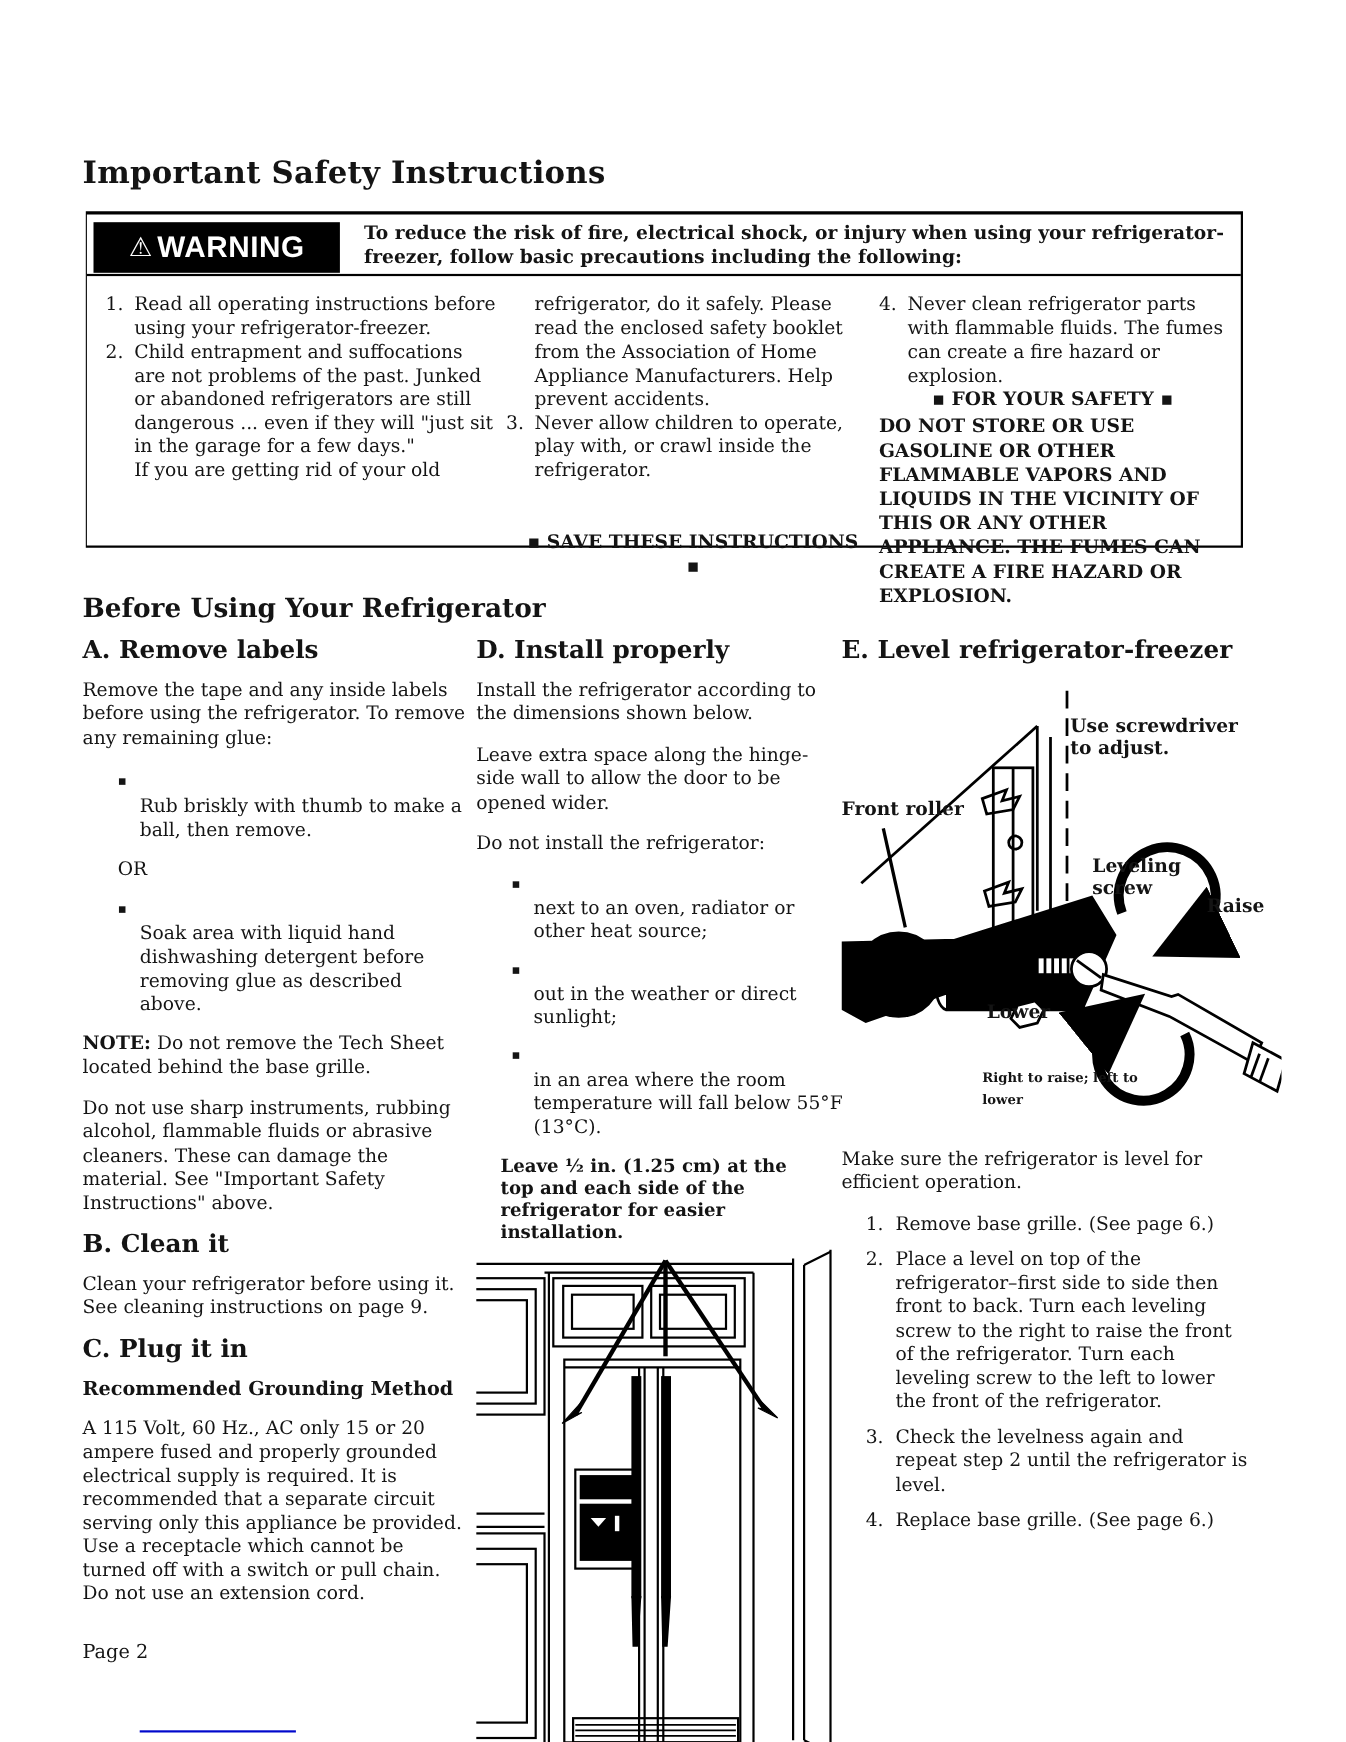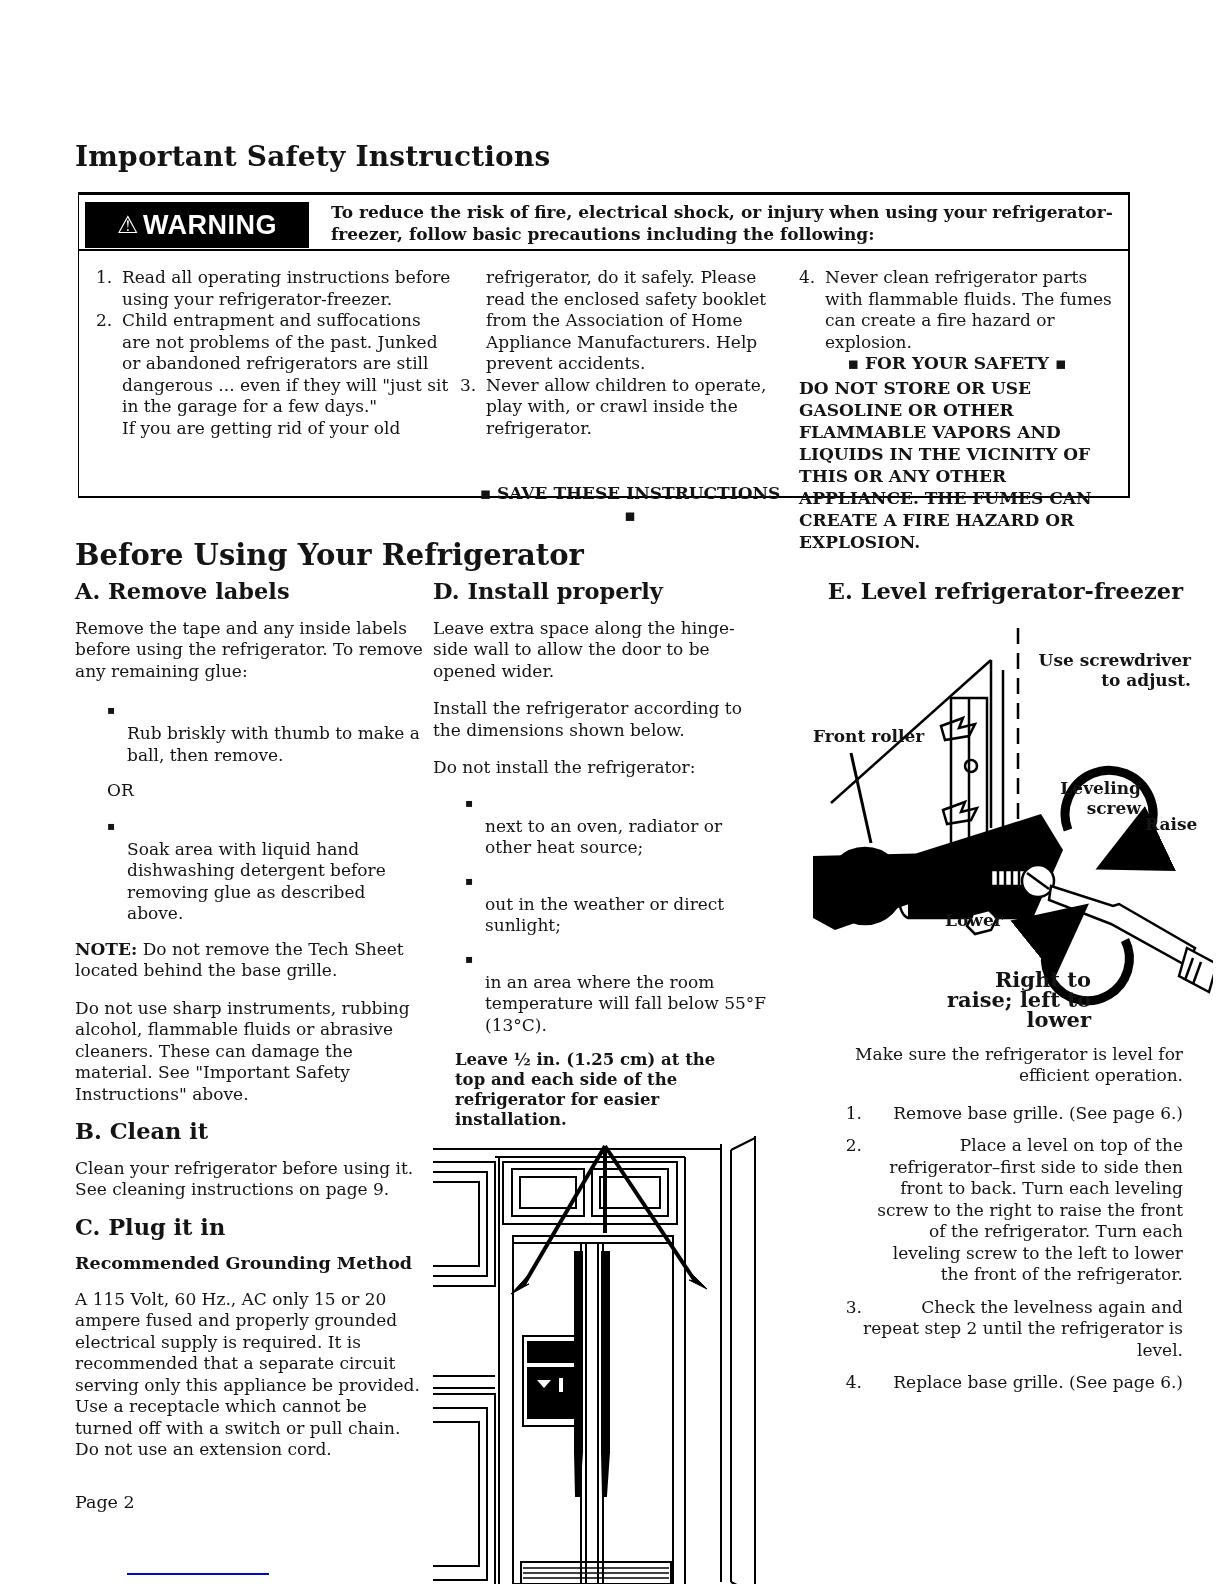--- a/index.html
+++ b/index.html
@@ -44,27 +44,27 @@
   .wcol2 { width:335px; padding-left:6px; }
   .wcol3 { width:326px; padding-left:10px; }
   .witem { display:flex; }
   .wnum { width:26px; flex:none; }
   .wtext { flex:1; }
   .wcont { margin-left:26px; }
   .center-line { text-align:center; font-weight:bold; }
   .caps-block { font-weight:bold; line-height:22px; margin-top:2px; }
 
   
-  #before-title { left:75px; top:538px; font-size:29px; font-weight:bold; }
+  #before-title { left:75px; top:538px; font-size:24px; font-weight:bold; }
 
   
   .col { font-size:17px; line-height:21.5px; }
   #col-a { left:75px;  top:581px; width:350px; }
   #col-d { left:433px; top:581px; width:334px; }
-  #col-e { left:813px; top:581px; width:370px;text-align:right; }
+  #col-e { left:765px; top:581px; width:370px; }
   .h2 { font-size:22.5px; font-weight:bold; margin-bottom:15px; }
   .h3 { font-size:17.5px; font-weight:bold; margin:4px 0 14px 0; }
   .col p { margin-bottom:16px; }
   .bullet { display:flex; margin:0 0 14px 32px; }
   .bmark { width:20px; flex:none; font-size:12px; padding-top:2px; }
   .btext { flex:1;margin-top:25px; }
   .orline { margin:0 0 12px 32px; }
   .cap { font-weight:bold; font-size:16.5px; line-height:20px; margin:4px 0 6px 22px; width:280px; }
   .step { display:flex; margin:0 0 11px 22px; }
   .snum { width:27px; flex:none; }
@@ -143,22 +143,22 @@
   <p>Do not use sharp instruments, rubbing alcohol, flammable fluids or abrasive cleaners. These can damage the material. See "Important Safety Instructions" above.</p>
   <div class="h2">B. Clean it</div>
   <p>Clean your refrigerator before using it. See cleaning instructions on page 9.</p>
   <div class="h2">C. Plug it in</div>
   <div class="h3">Recommended Grounding Method</div>
   <p>A 115 Volt, 60 Hz., AC only 15 or 20 ampere fused and properly grounded electrical supply is required. It is recommended that a separate circuit serving only this appliance be provided. Use a receptacle which cannot be turned off with a switch or pull chain. Do not use an extension cord.</p>
 </div>
 
 <div class="abs col" id="col-d">
   <div class="h2">D. Install properly</div>
+  <p>Install the refrigerator according to the dimensions shown below.</p>
   <p>Leave extra space along the hinge-side wall to allow the door to be opened wider.</p>
-  <p>Install the refrigerator according to the dimensions shown below.</p>
   <p style="margin-bottom:12px;">Do not install the refrigerator:</p>
   <div class="bullet" style="margin-bottom:10px;">
     <span class="bmark">▪</span>
     <span class="btext">next to an oven, radiator or other heat source;</span>
   </div>
   <div class="bullet" style="margin-bottom:10px;">
     <span class="bmark">▪</span>
     <span class="btext">out in the weather or direct sunlight;</span>
   </div>
   <div class="bullet" style="margin-bottom:14px;">
@@ -289,21 +289,21 @@
 
         <line x1="38" y1="135" x2="58" y2="225" stroke-width="3"></line>
         <line x1="228" y1="200" x2="200" y2="250" stroke-width="3"></line>
       </g>
     </svg>
     <div class="figlabel" style="left:208px; top:32px; width:170px;">Use screwdriver to adjust.</div>
     <div class="figlabel" style="left:0px; top:108px;">Front roller</div>
     <div class="figlabel" style="left:228px; top:160px; width:100px;">Leveling screw</div>
     <div class="figlabel" style="left:332px; top:196px;">Raise</div>
     <div class="figlabel" style="left:132px; top:292px;">Lower</div>
-    <div class="figlabel" style="left:128px; top:352px; width:150px; font-size:21px;">Right to raise; left to lower</div>
+    <div class="figlabel" style="left:128px; top:352px; width:150px; font-size:12px;">Right to raise; left to lower</div>
   </div>
 
   <p>Make sure the refrigerator is level for efficient operation.</p>
   <div class="step">
     <span class="snum">1.</span>
     <span class="stext">Remove base grille. (See page 6.)</span>
   </div>
   <div class="step">
     <span class="snum">2.</span>
     <span class="stext">Place a level on top of the refrigerator–first side to side then front to back. Turn each leveling screw to the right to raise the front of the refrigerator. Turn each leveling screw to the left to lower the front of the refrigerator.</span>

